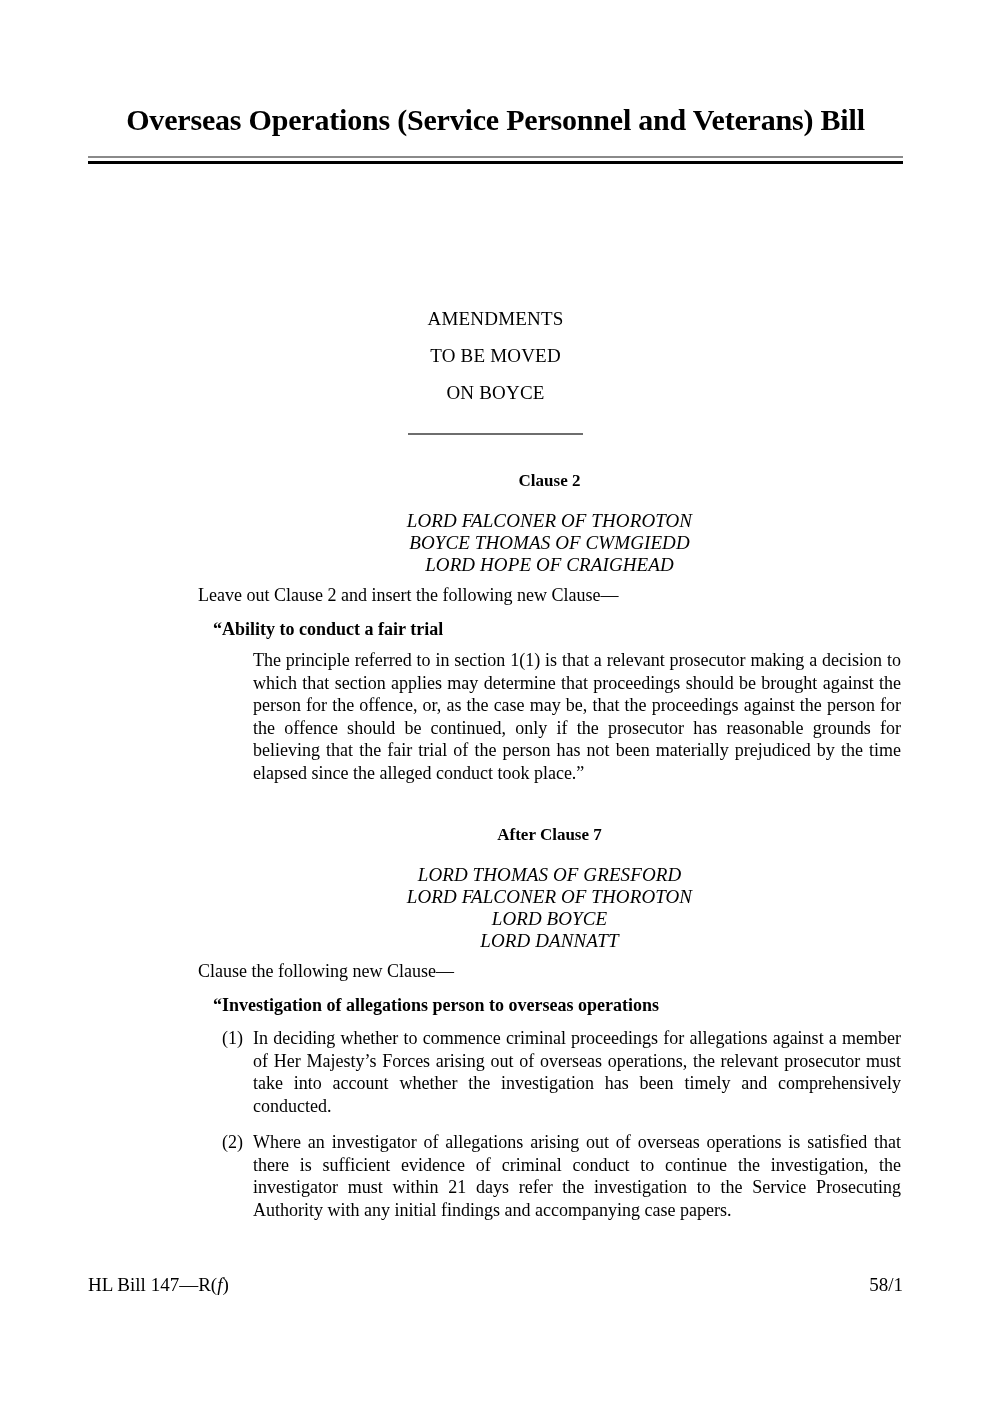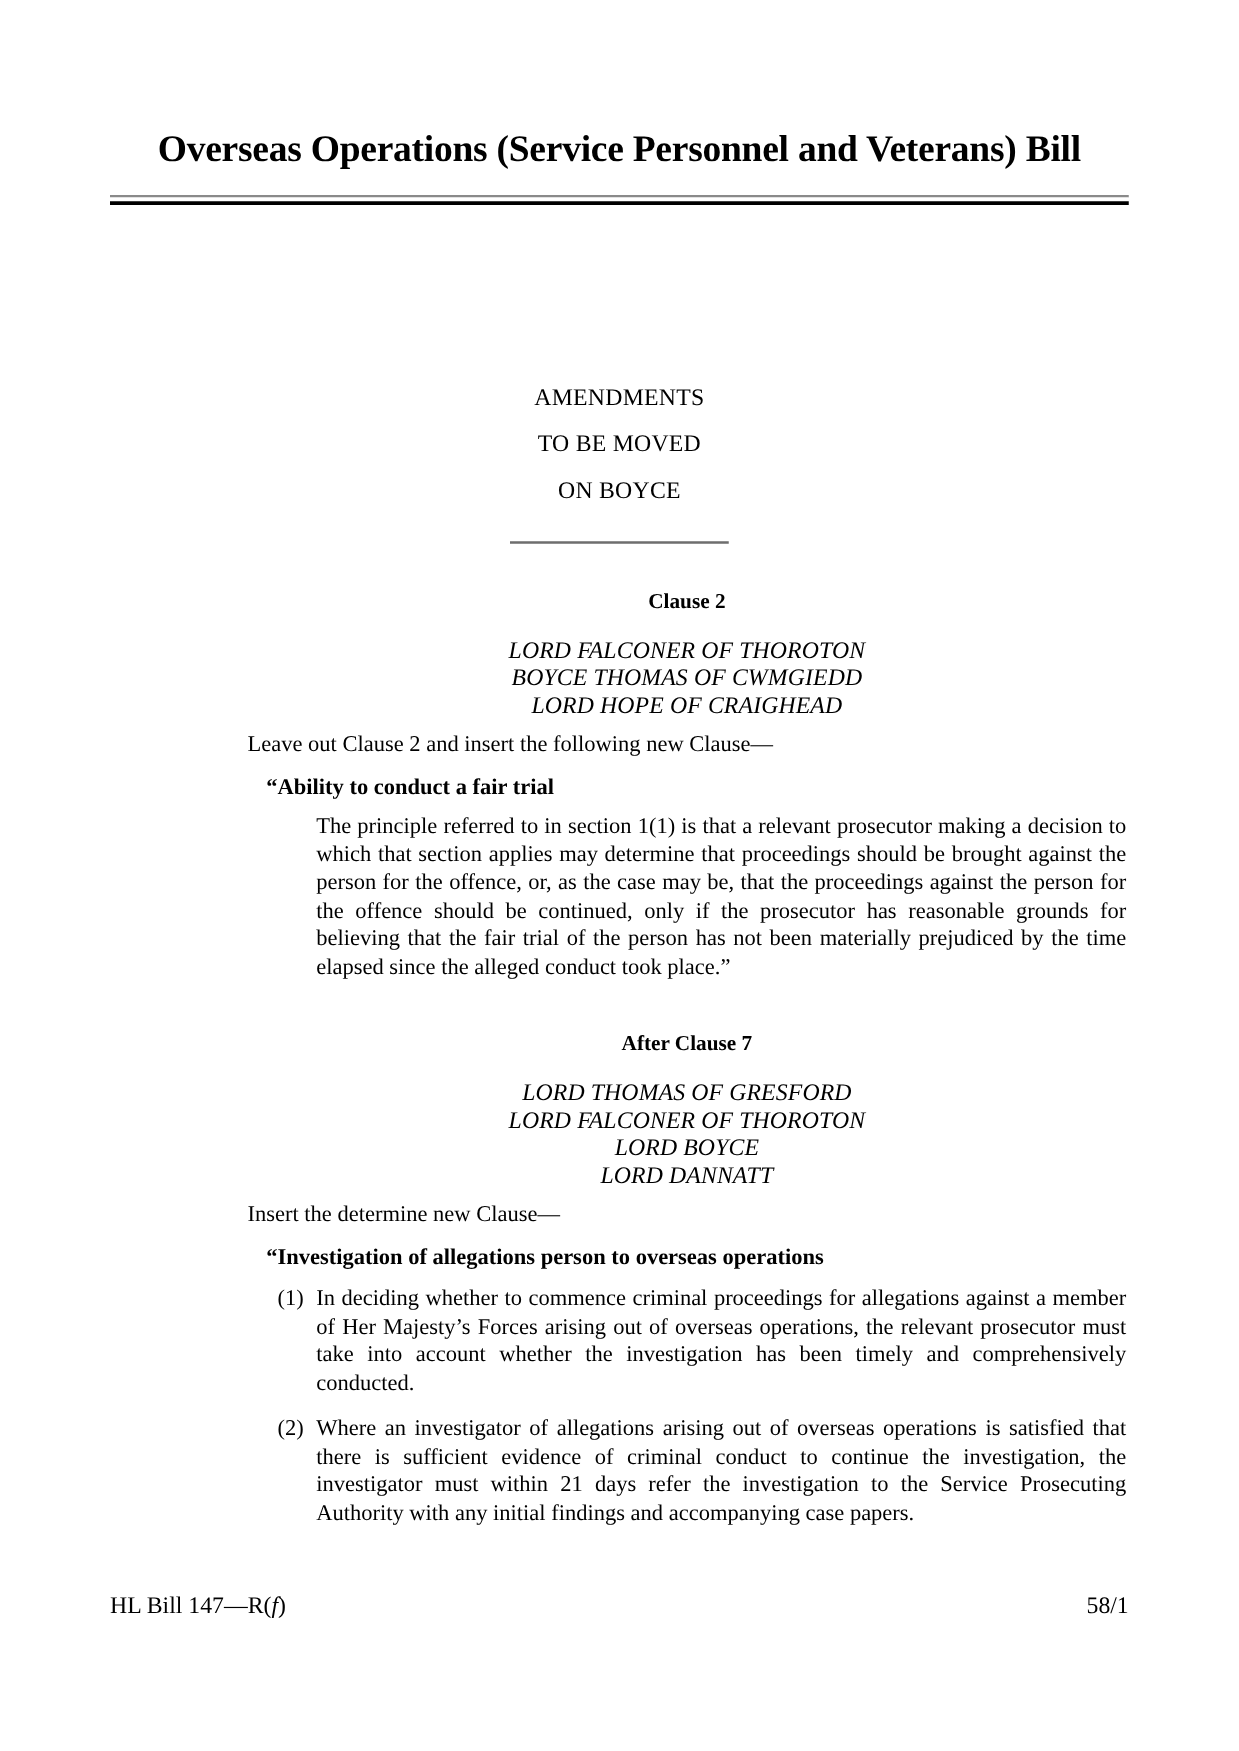--- a/index.html
+++ b/index.html
@@ -215,21 +215,21 @@
     <div>
       <div class="clause-heading">After Clause 7</div>
 
       <div class="sponsors">
         <div class="sponsor">LORD THOMAS OF GRESFORD</div>
         <div class="sponsor">LORD FALCONER OF THOROTON</div>
         <div class="sponsor">LORD BOYCE</div>
         <div class="sponsor">LORD DANNATT</div>
       </div>
 
-      <p class="instruction">Insert the determine new Clause—</p>
+      <p class="instruction">Clause the following new Clause—</p>
 
       <p class="new-clause-title">“Investigation of allegations person to overseas operations</p>
 
       <div class="numbered-list">
         <div class="numbered-item">
           <span class="marker">(1)</span>
           <span>In deciding whether to commence criminal proceedings for allegations against a member of Her Majesty’s Forces arising out of overseas operations, the relevant prosecutor must take into account whether the investigation has been timely and comprehensively conducted.</span>
         </div>
         <div class="numbered-item">
           <span class="marker">(2)</span>

